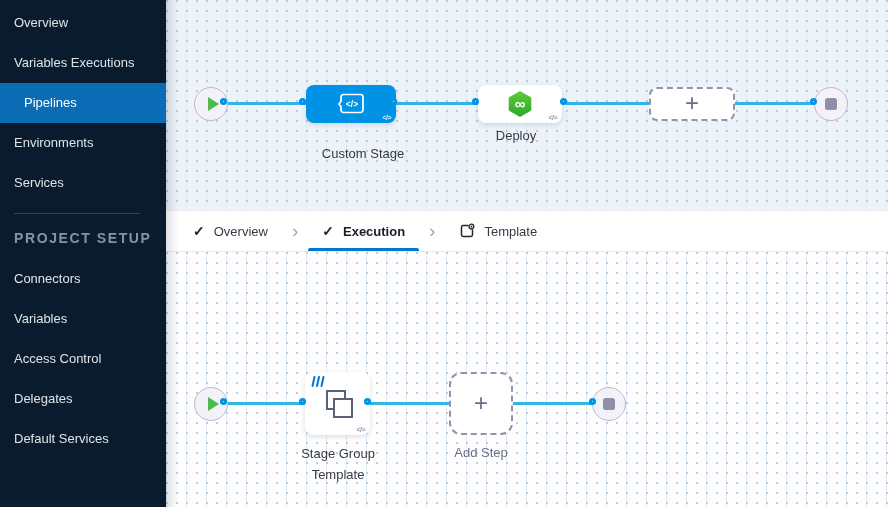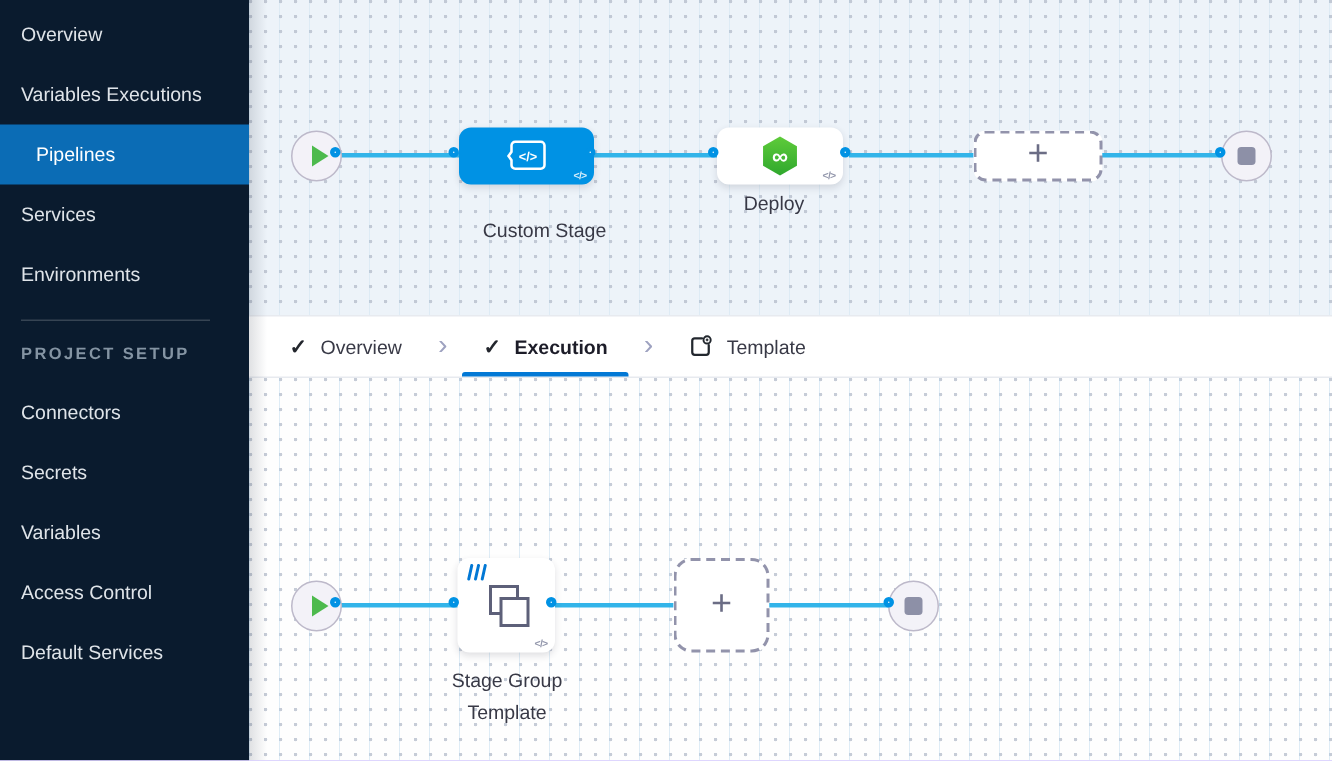--- a/index.html
+++ b/index.html
@@ -1,25 +1,25 @@
 <!DOCTYPE html>
 <html><head>
 <meta charset="utf-8">
 <style>
   * { margin:0; padding:0; box-sizing:border-box; }
   body { font-family:"Liberation Sans", sans-serif; }
-  .app { width:888px; height:507px; display:flex; overflow:hidden; background:#c4b5fd; }
+  .app { width:888px; height:507px; display:flex; overflow:hidden; background:#8b5cf6; }
 
   
   .sidebar { width:166px; height:100%; background:#0a1b2e; flex:0 0 166px; padding-top:3px; }
   .nav-item { height:40px; line-height:40px; padding-left:14px; color:#dfe4e9; font-size:13px;
               cursor:pointer; white-space:nowrap; }
   .nav-item.active { background:#0b6cb5; color:#ffffff;padding-left:24px; }
   .side-divider { border-top:1px solid rgba(255,255,255,0.18); margin:10px 26px 0 14px; }
-  .section-title { padding:16px 0 0 14px; margin-bottom:13px; color:#8494a3; font-size:11px;
+  .section-title { padding:16px 0 0 14px; margin-bottom:13px; color:#8494a3; font-size:14px;
                    font-weight:bold; letter-spacing:1.6px; }
 
   
   .main { position:relative; width:722px; height:100%; display:flex; flex-direction:column; }
   .edge-shadow { position:absolute; left:0; top:0; bottom:0; width:12px; z-index:30; pointer-events:none;
                  background:linear-gradient(to right, rgba(10,22,40,0.13), rgba(10,22,40,0)); }
 
   .canvas { position:relative; width:100%; }
   .canvas-top { height:210px; background-color:#edf3f9;
     background-image:
@@ -71,28 +71,28 @@
 </style>
 </head>
 <body>
 
 <div class="app">
 
   <nav class="sidebar">
     <div class="nav-item">Overview</div>
     <div class="nav-item">Variables Executions</div>
     <div class="nav-item active">Pipelines</div>
+    <div class="nav-item">Environments</div>
     <div class="nav-item">Services</div>
-    <div class="nav-item">Environments</div>
     <div class="side-divider"></div>
     <div class="section-title">PROJECT SETUP</div>
     <div class="nav-item">Connectors</div>
-    <div class="nav-item">Secrets</div>
     <div class="nav-item">Variables</div>
     <div class="nav-item">Access Control</div>
+    <div class="nav-item">Delegates</div>
     <div class="nav-item">Default Services</div>
   </nav>
 
   <main class="main">
     <div class="edge-shadow"></div>
 
     <div class="canvas canvas-top">
 
       <div class="edge" style="left:60px;top:102px;width:80px;"></div>
       <div class="edge" style="left:230px;top:102px;width:82px;"></div>
@@ -191,15 +191,16 @@
       <div class="add-node" style="left:283px;top:120px;width:64px;height:63px;border-radius:12px;">
         <span class="plus">+</span>
       </div>
 
       <div class="port" style="left:423px;top:146px;"></div>
       <div class="term-node" style="left:426px;top:135px;">
         <div class="stop-sq"></div>
       </div>
 
       <div class="node-label" style="left:114px;top:191px;width:116px;">Stage Group Template</div>
+      <div class="node-label label-gray" style="left:255px;top:190px;width:120px;">Add Step</div>
     </div>
   </main>
 </div>
 
 </body></html>

